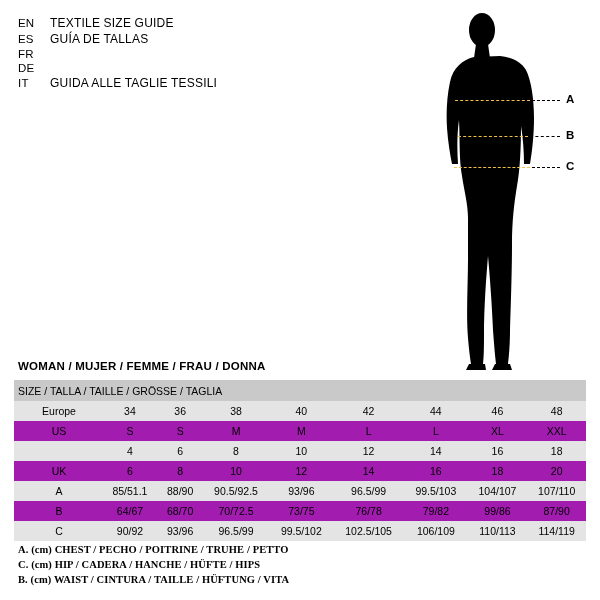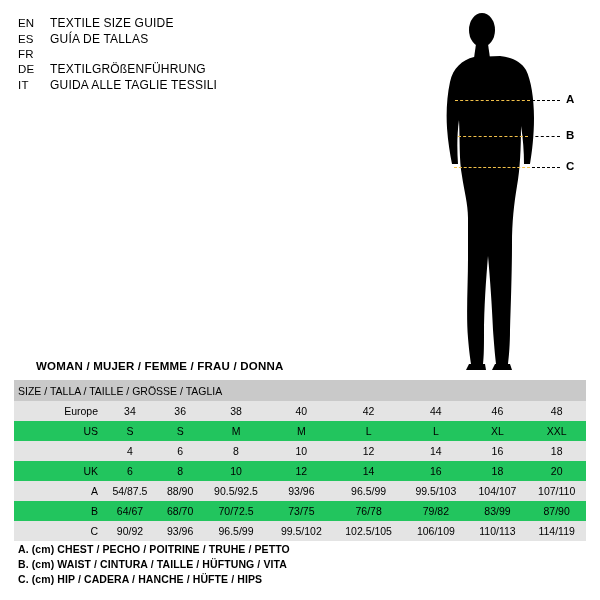--- a/index.html
+++ b/index.html
@@ -74,21 +74,20 @@
   }
 
   
   .woman-heading {
     position: absolute;
     left: 18px;
     top: 360px;
     font-size: 11.5px;
     font-weight: bold;
     letter-spacing: 0.2px;
-    margin-left: 18px;
   }
 
   
   .table-wrap {
     position: absolute;
     left: 14px;
     top: 380px;
     width: 572px;
   }
   table.size-table {
@@ -106,39 +105,40 @@
     background: #c9c9c9;
     text-align: left;
     font-weight: normal;
     font-size: 10.5px;
     height: 17px;
   }
   table.size-table tr.shaded td {
     background: #e4e4e4;
   }
   table.size-table tr.plain td {
-    background: #22c55e;
+    background: #a21caf;
   }
   table.size-table td.rowlabel {
-    text-align: right;
+    text-align: center;
     padding-left: 6px;
     width: 78px;
   }
 
   
   .footnotes {
     position: absolute;
     left: 18px;
     top: 542px;
     font-size: 10.5px;
     line-height: 15px;
     font-weight: bold;
   }
   .footnotes div {
     letter-spacing: 0.1px;
+    font-family: Liberation Serif, serif;
   }
 </style>
 </head>
 <body>
 
 <div class="page">
 
   <div class="titles">
     <div class="title-row">
       <span class="title-lang">EN</span>
@@ -146,21 +146,20 @@
     </div>
     <div class="title-row">
       <span class="title-lang">ES</span>
       <span class="title-text">GUÍA DE TALLAS</span>
     </div>
     <div class="title-row">
       <span class="title-lang">FR</span>
     </div>
     <div class="title-row">
       <span class="title-lang">DE</span>
-      <span class="title-text">TEXTILGRÖßENFÜHRUNG</span>
     </div>
     <div class="title-row">
       <span class="title-lang">IT</span>
       <span class="title-text">GUIDA ALLE TAGLIE TESSILI</span>
     </div>
   </div>
 
   <div class="figure-wrap">
     <svg class="figure-svg" width="190" height="365" viewBox="0 0 190 365">
       <g fill="#000000">
@@ -267,56 +266,56 @@
           <td>10</td>
           <td>12</td>
           <td>14</td>
           <td>16</td>
           <td>18</td>
           <td>20</td>
         </tr>
 
         <tr class="shaded">
           <td class="rowlabel">A</td>
-          <td>54/87.5</td>
+          <td>85/51.1</td>
           <td>88/90</td>
           <td>90.5/92.5</td>
           <td>93/96</td>
           <td>96.5/99</td>
           <td>99.5/103</td>
           <td>104/107</td>
           <td>107/110</td>
         </tr>
 
         <tr class="plain">
           <td class="rowlabel">B</td>
           <td>64/67</td>
           <td>68/70</td>
           <td>70/72.5</td>
           <td>73/75</td>
           <td>76/78</td>
           <td>79/82</td>
-          <td>83/99</td>
+          <td>99/86</td>
           <td>87/90</td>
         </tr>
 
         <tr class="shaded">
           <td class="rowlabel">C</td>
           <td>90/92</td>
           <td>93/96</td>
           <td>96.5/99</td>
           <td>99.5/102</td>
           <td>102.5/105</td>
           <td>106/109</td>
           <td>110/113</td>
           <td>114/119</td>
         </tr>
       </tbody>
     </table>
   </div>
 
   <div class="footnotes">
     <div>A. (cm) CHEST / PECHO / POITRINE / TRUHE / PETTO</div>
+    <div>C. (cm) HIP / CADERA / HANCHE / HÜFTE / HIPS</div>
     <div>B. (cm) WAIST / CINTURA / TAILLE / HÜFTUNG / VITA</div>
-    <div>C. (cm) HIP / CADERA / HANCHE / HÜFTE / HIPS</div>
   </div>
 
 </div>
 
 </body></html>

